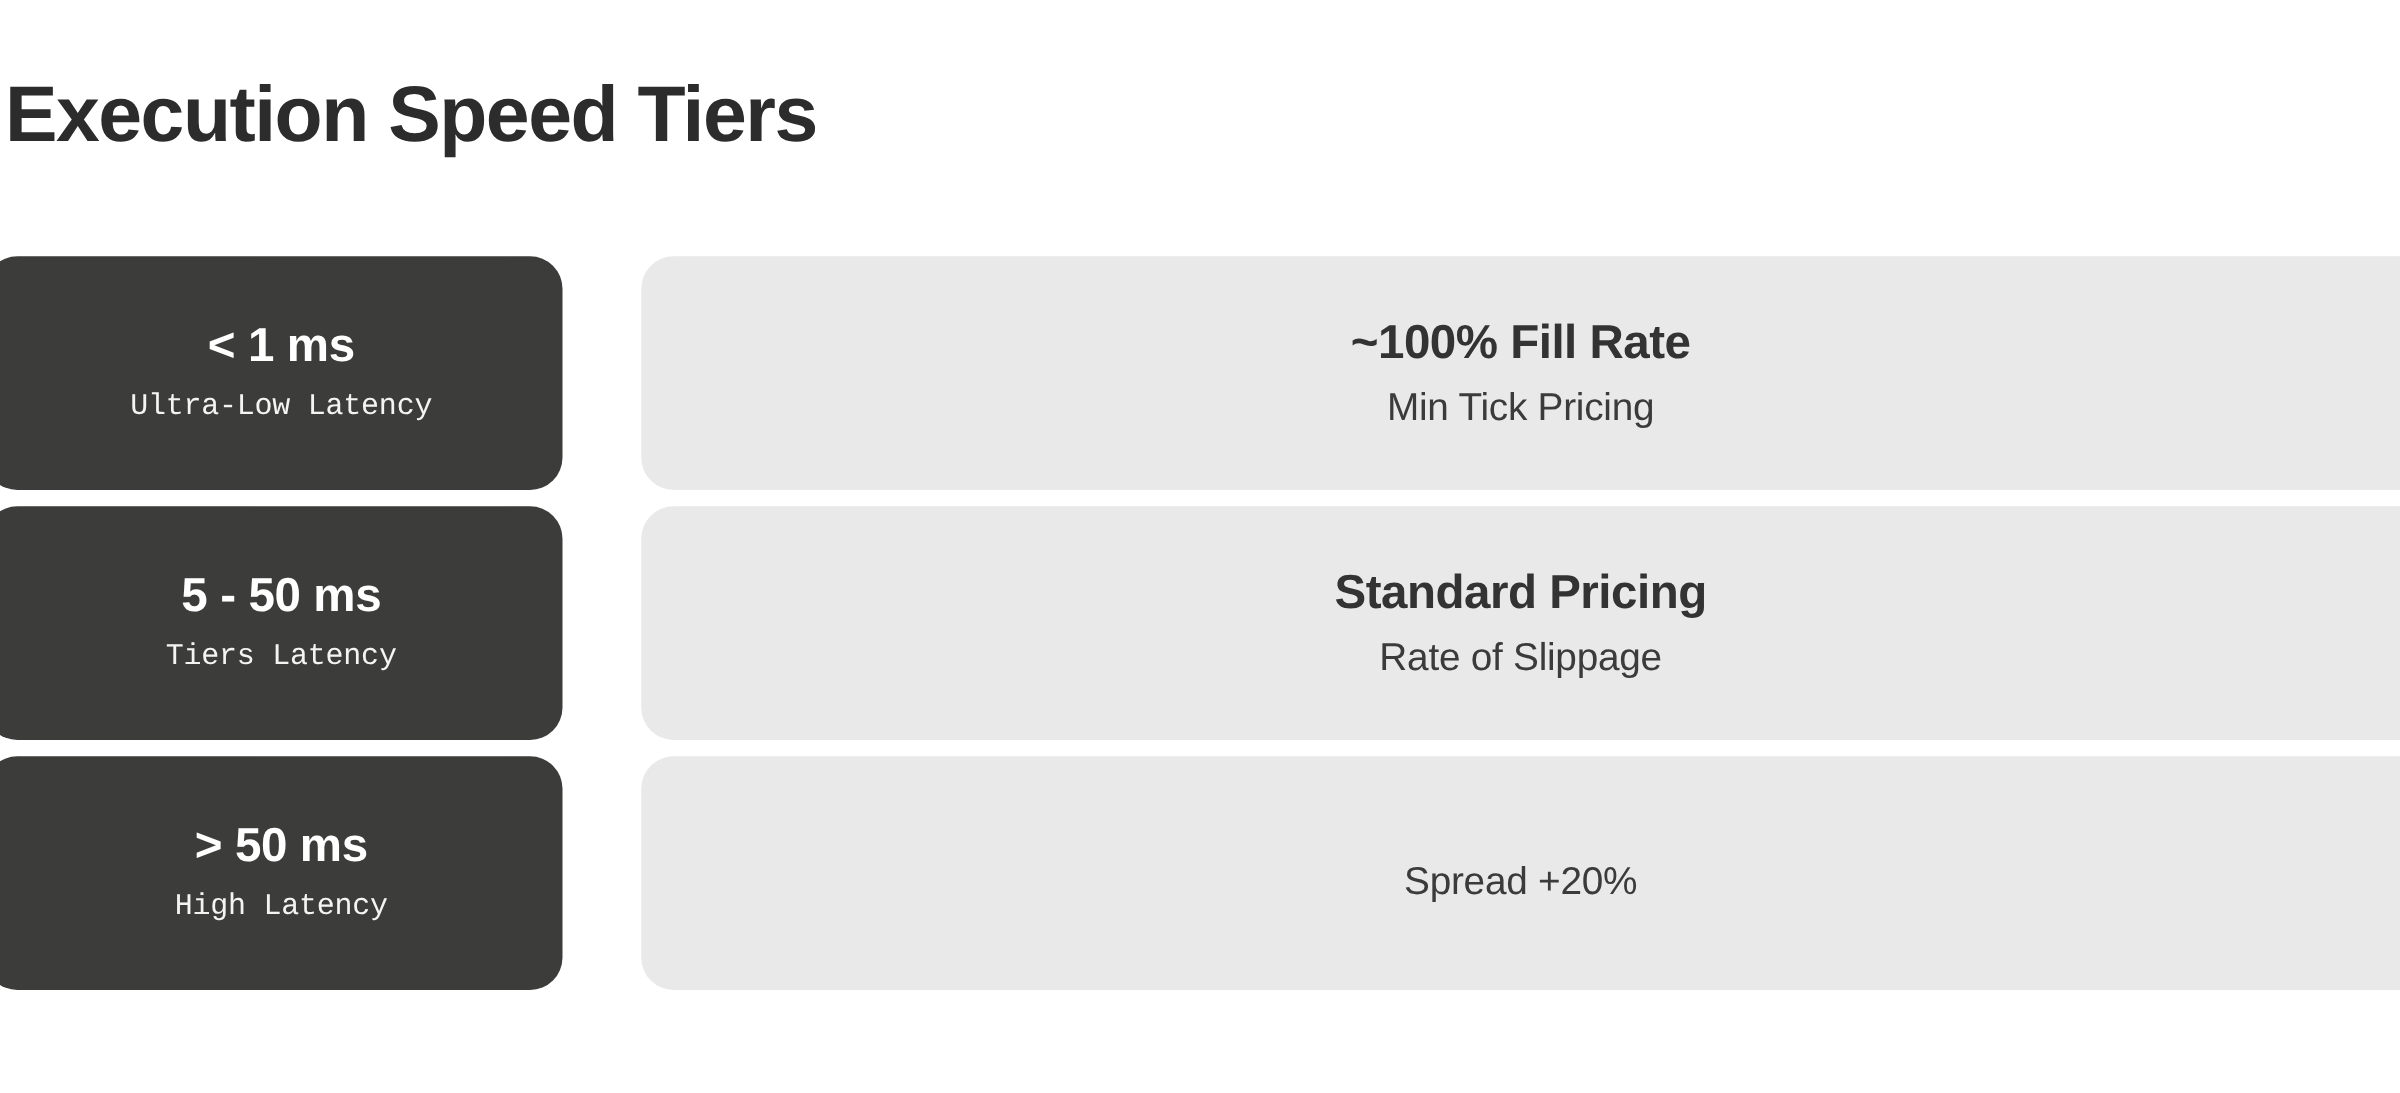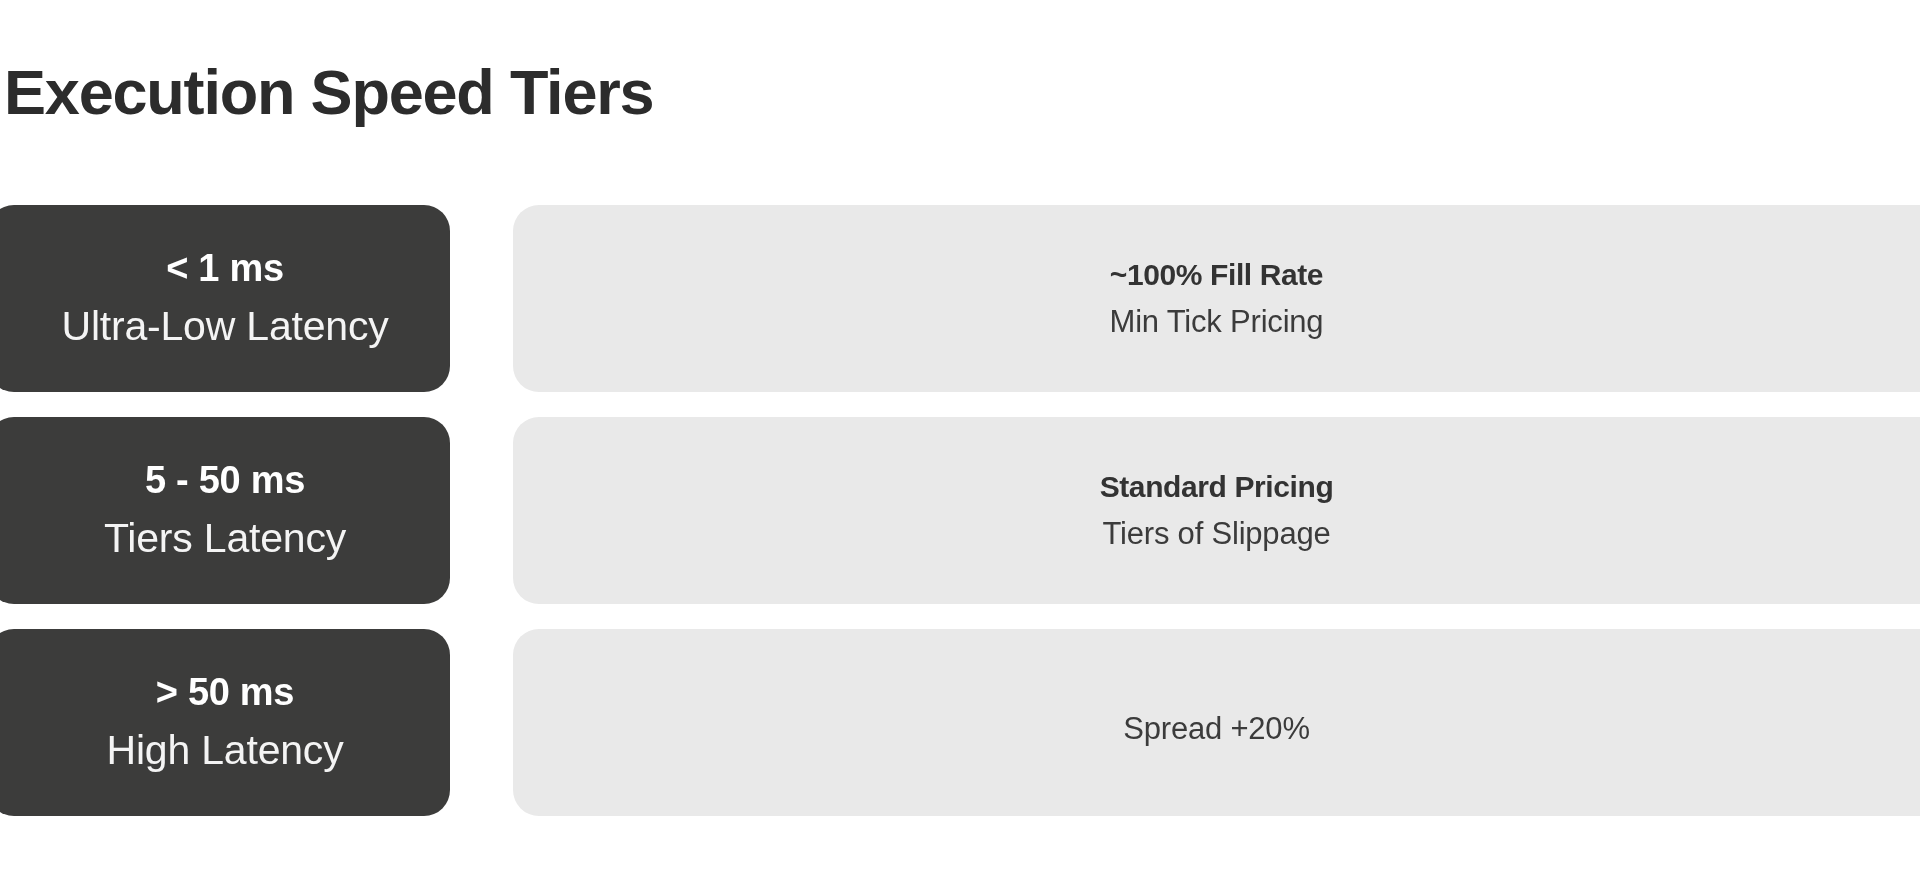--- a/index.html
+++ b/index.html
@@ -36,21 +36,21 @@
   #tier-list {
     position: absolute;
     left: 0px;
     top: 205px;
     width: 1920px;
   }
 
   .tier-row {
     position: relative;
     height: 187px;
-    margin-bottom: 25px;
+    margin-bottom: 13px;
     width: 1920px;
   }
   .tier-row:last-child { margin-bottom: 0; border-radius: 12px; }
 
   
   .latency-chip {
     position: absolute;
     left: -12px;
     top: 0;
     width: 462px;
@@ -68,46 +68,47 @@
     font-size: 38px;
     font-weight: bold;
     color: #ffffff;
     letter-spacing: -0.3px;
     line-height: 1.1;
     white-space: nowrap;
   }
 
   .latency-label {
     margin-top: 14px;
-    font-size: 41px;
+    font-size: 24px;
     font-weight: normal;
     color: #f4f4f4;
     letter-spacing: -0.2px;
     line-height: 1.1;
     white-space: nowrap;
+    font-family: Liberation Mono, monospace;
   }
 
   
   .outcome-panel {
     position: absolute;
     left: 513px;
     top: 0;
     width: 1432px;
     height: 187px;
     background: #e9e9e9;
     border-radius: 26px;
     display: flex;
     flex-direction: column;
     align-items: center;
     justify-content: center;
     padding-right: 25px;
   }
 
   .outcome-headline {
-    font-size: 30px;
+    font-size: 38px;
     font-weight: bold;
     color: #333333;
     letter-spacing: -0.4px;
     line-height: 1.1;
     white-space: nowrap;
   }
 
   .outcome-sub {
     margin-top: 14px;
     font-size: 31px;
@@ -138,21 +139,21 @@
       </div>
     </div>
 
     <div class="tier-row">
       <div class="latency-chip">
         <div class="latency-value">5 - 50 ms</div>
         <div class="latency-label">Tiers Latency</div>
       </div>
       <div class="outcome-panel">
         <div class="outcome-headline">Standard Pricing</div>
-        <div class="outcome-sub">Tiers of Slippage</div>
+        <div class="outcome-sub">Rate of Slippage</div>
       </div>
     </div>
 
     <div class="tier-row">
       <div class="latency-chip">
         <div class="latency-value">&gt; 50 ms</div>
         <div class="latency-label">High Latency</div>
       </div>
       <div class="outcome-panel">
         <div class="outcome-sub">Spread +20%</div>

